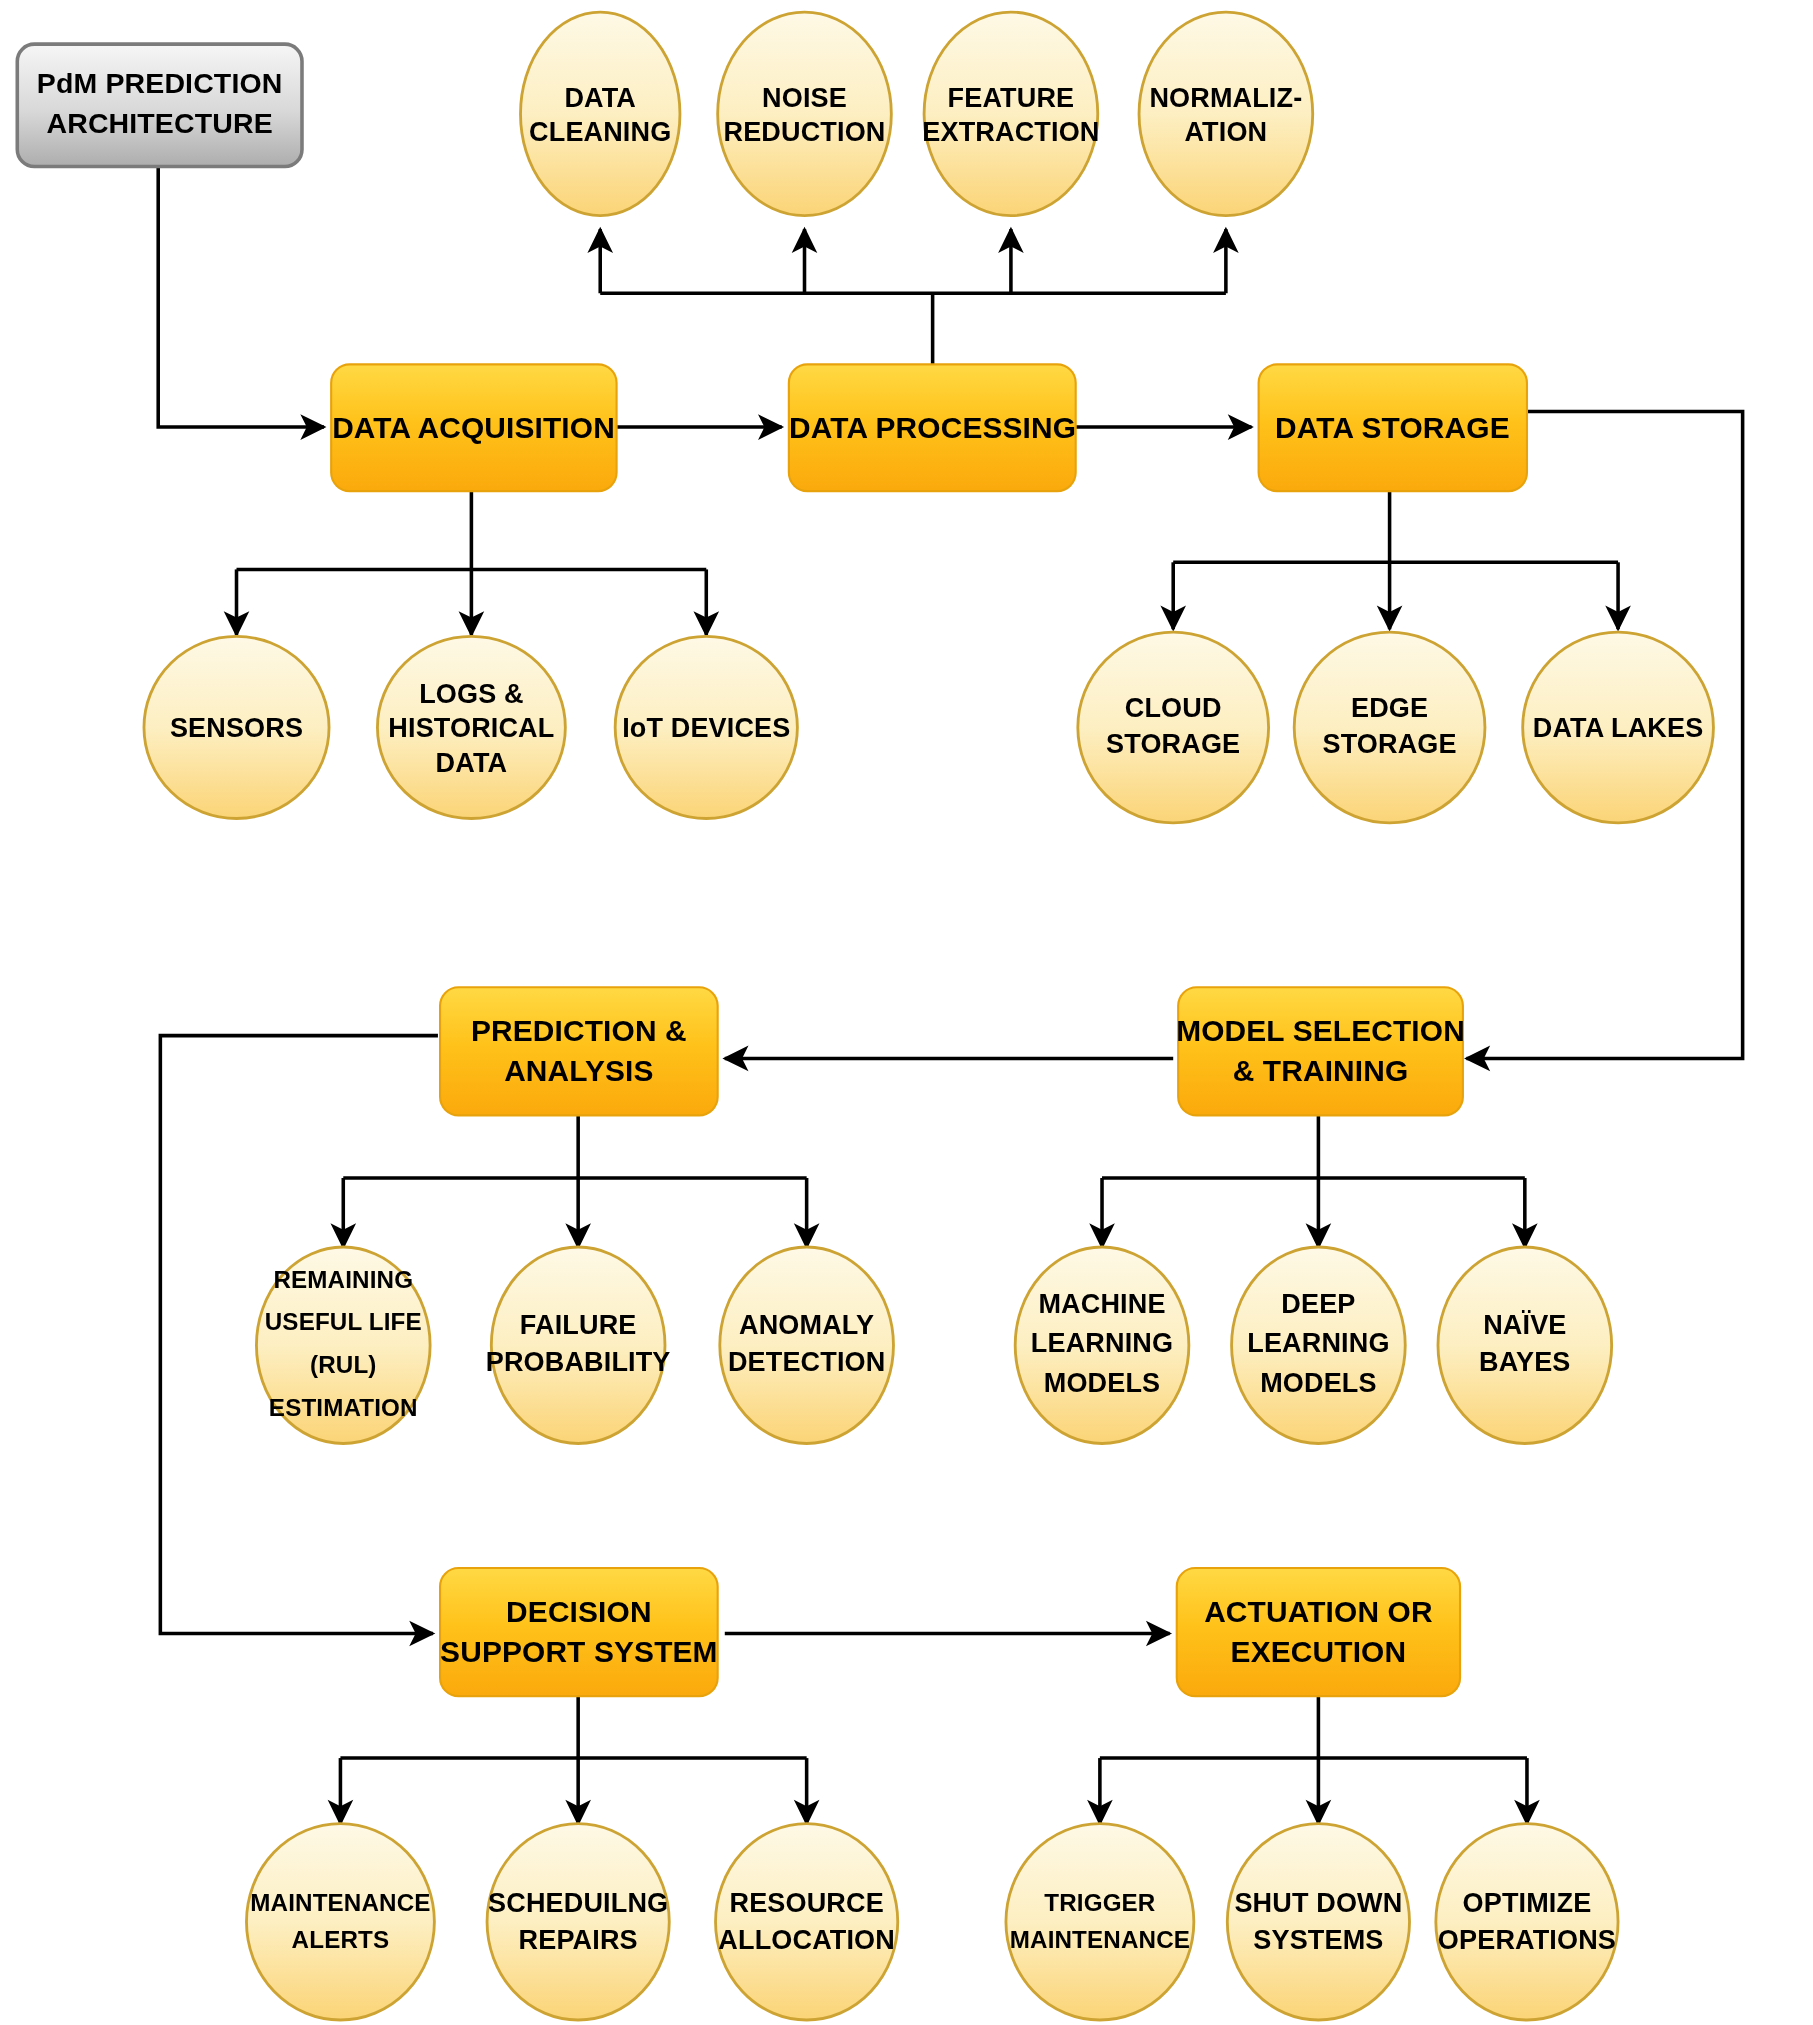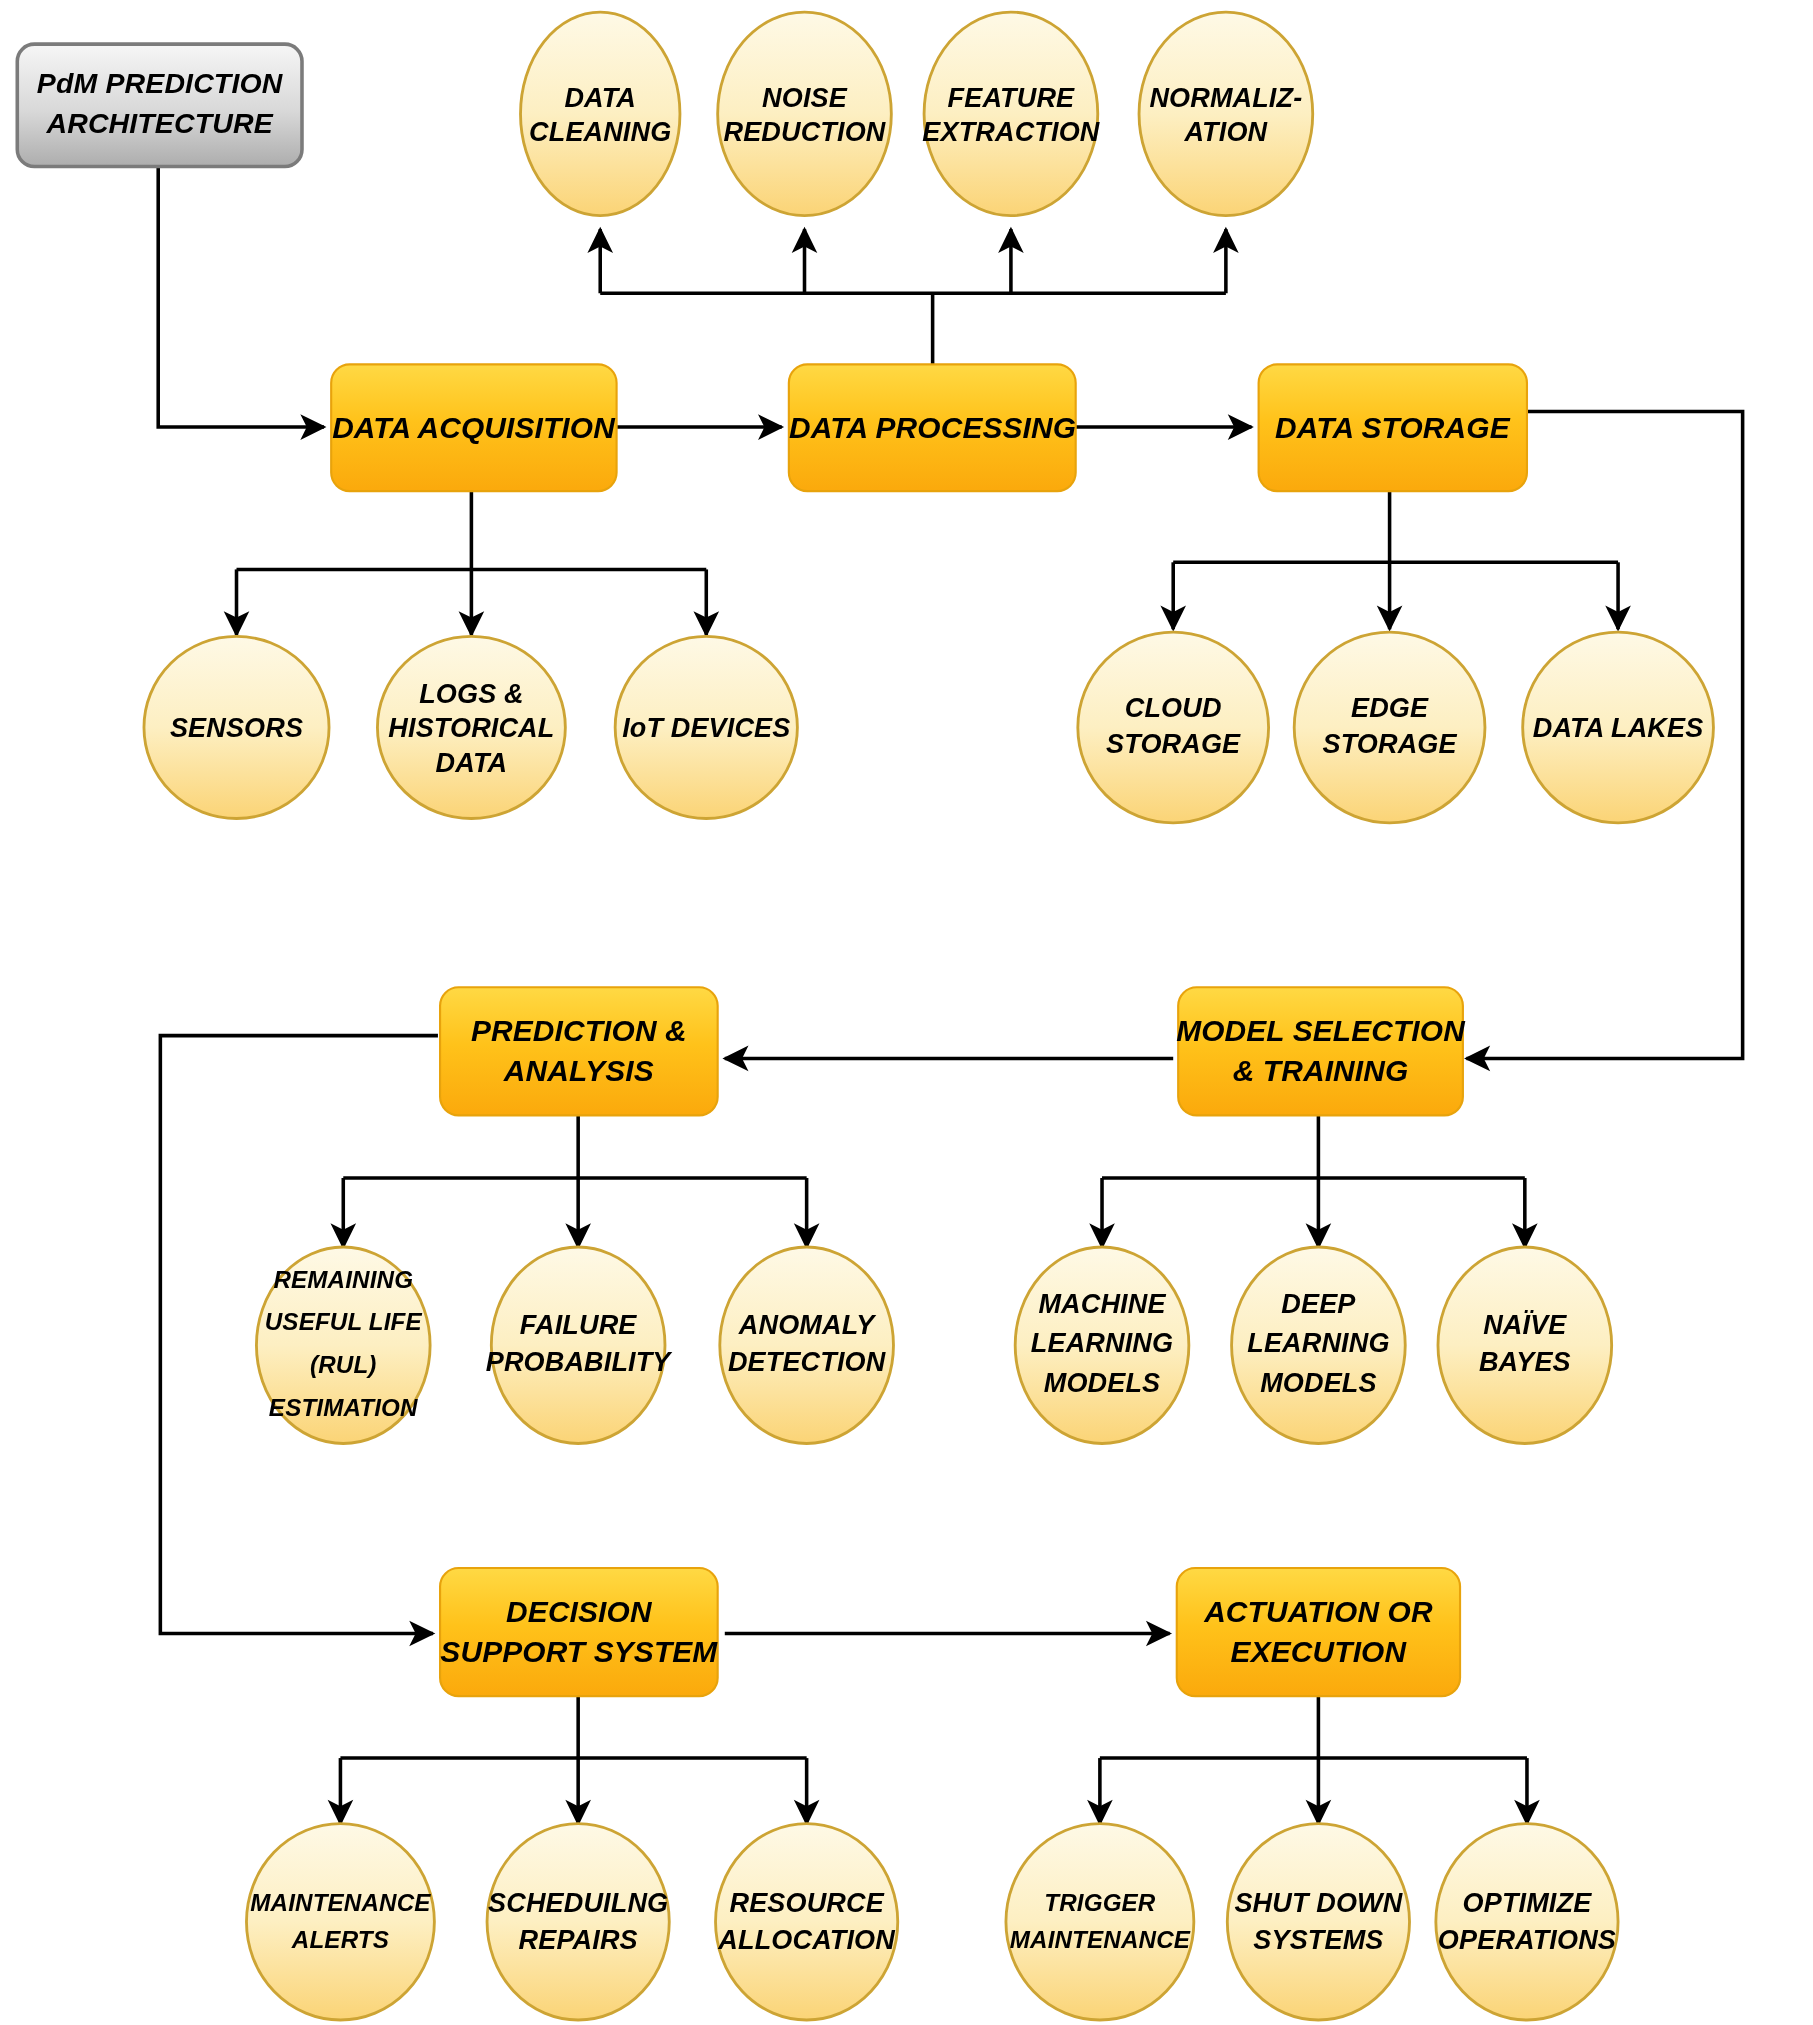--- a/index.html
+++ b/index.html
@@ -12,21 +12,20 @@
     font-family: "Liberation Sans", sans-serif;
     width: 1814px;
     height: 2025px;
     overflow: hidden;
   }
   #diagram-root {
     position: relative;
     width: 1814px;
     height: 2025px;
     background: #ffffff;
-    font-style: italic;
   }
   svg#flow {
     display: block;
     width: 1814px;
     height: 2025px;
   }
   .node-label {
     font-family: "Liberation Sans", sans-serif;
     font-weight: bold;
     fill: #000000;

